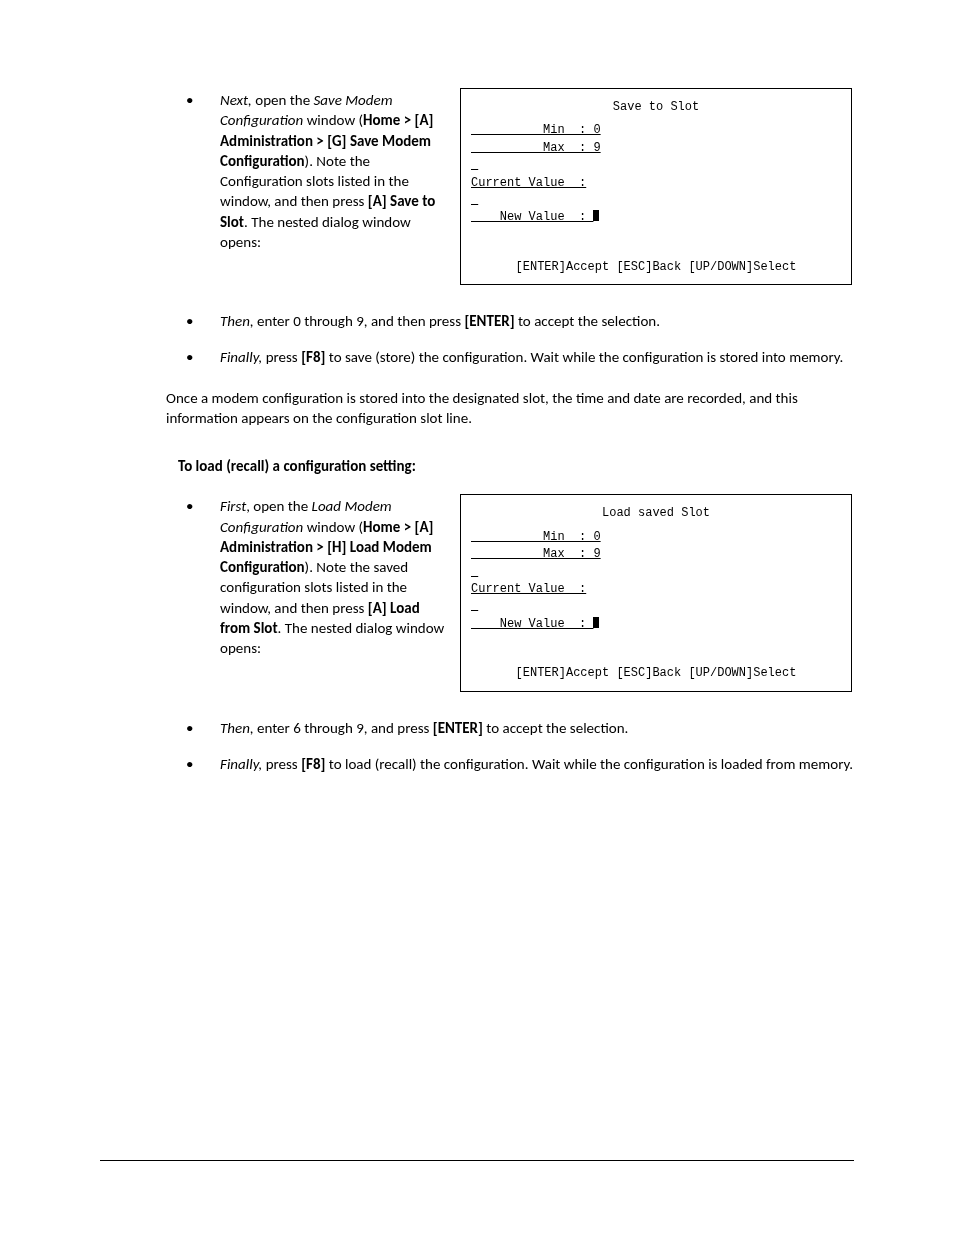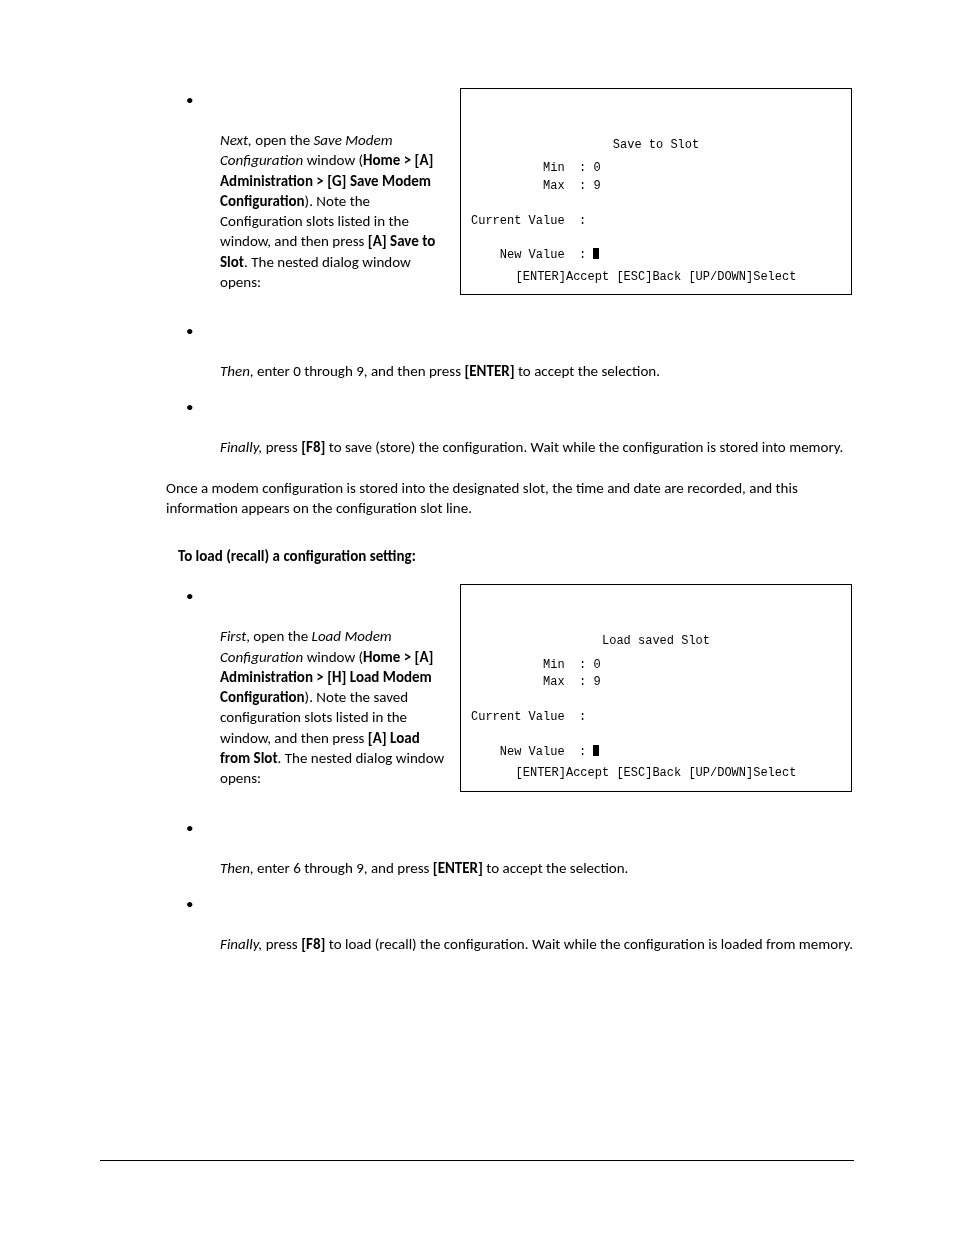--- a/index.html
+++ b/index.html
@@ -33,21 +33,20 @@
     width: 54px;
     flex: 0 0 54px;
     text-align: left;
     padding-left: 20px;
     box-sizing: border-box;
     font-size: 15px;
     line-height: 1.35;
   }
   .bullet-text {
     flex: 1 1 auto;
-    margin-top: 40px;
   }
   .narrow-text {
     width: 230px;
     flex: 0 0 230px;
   }
   .terminal {
     margin-left: 10px;
     border: 1px solid #000;
     padding: 10px 10px 8px 10px;
     font-family: "Courier New", Courier, monospace;
@@ -55,28 +54,28 @@
     line-height: 1.45;
     width: 392px;
     box-sizing: border-box;
     position: relative;
     top: -2px;
   }
   .term-title {
     text-align: center;
     margin-bottom: 6px;
     white-space: pre;
-    margin-top: 38px;
   }
   .term-line {
     white-space: pre;
+    text-decoration: underline;
   }
   .term-footer {
     text-align: center;
-    margin-top: 4px;
+    margin-top: 32px;
     white-space: pre;
   }
   .cursor {
     display: inline-block;
     width: 6px;
     height: 11px;
     background: #000;
     vertical-align: -1px;
   }
   .para {

